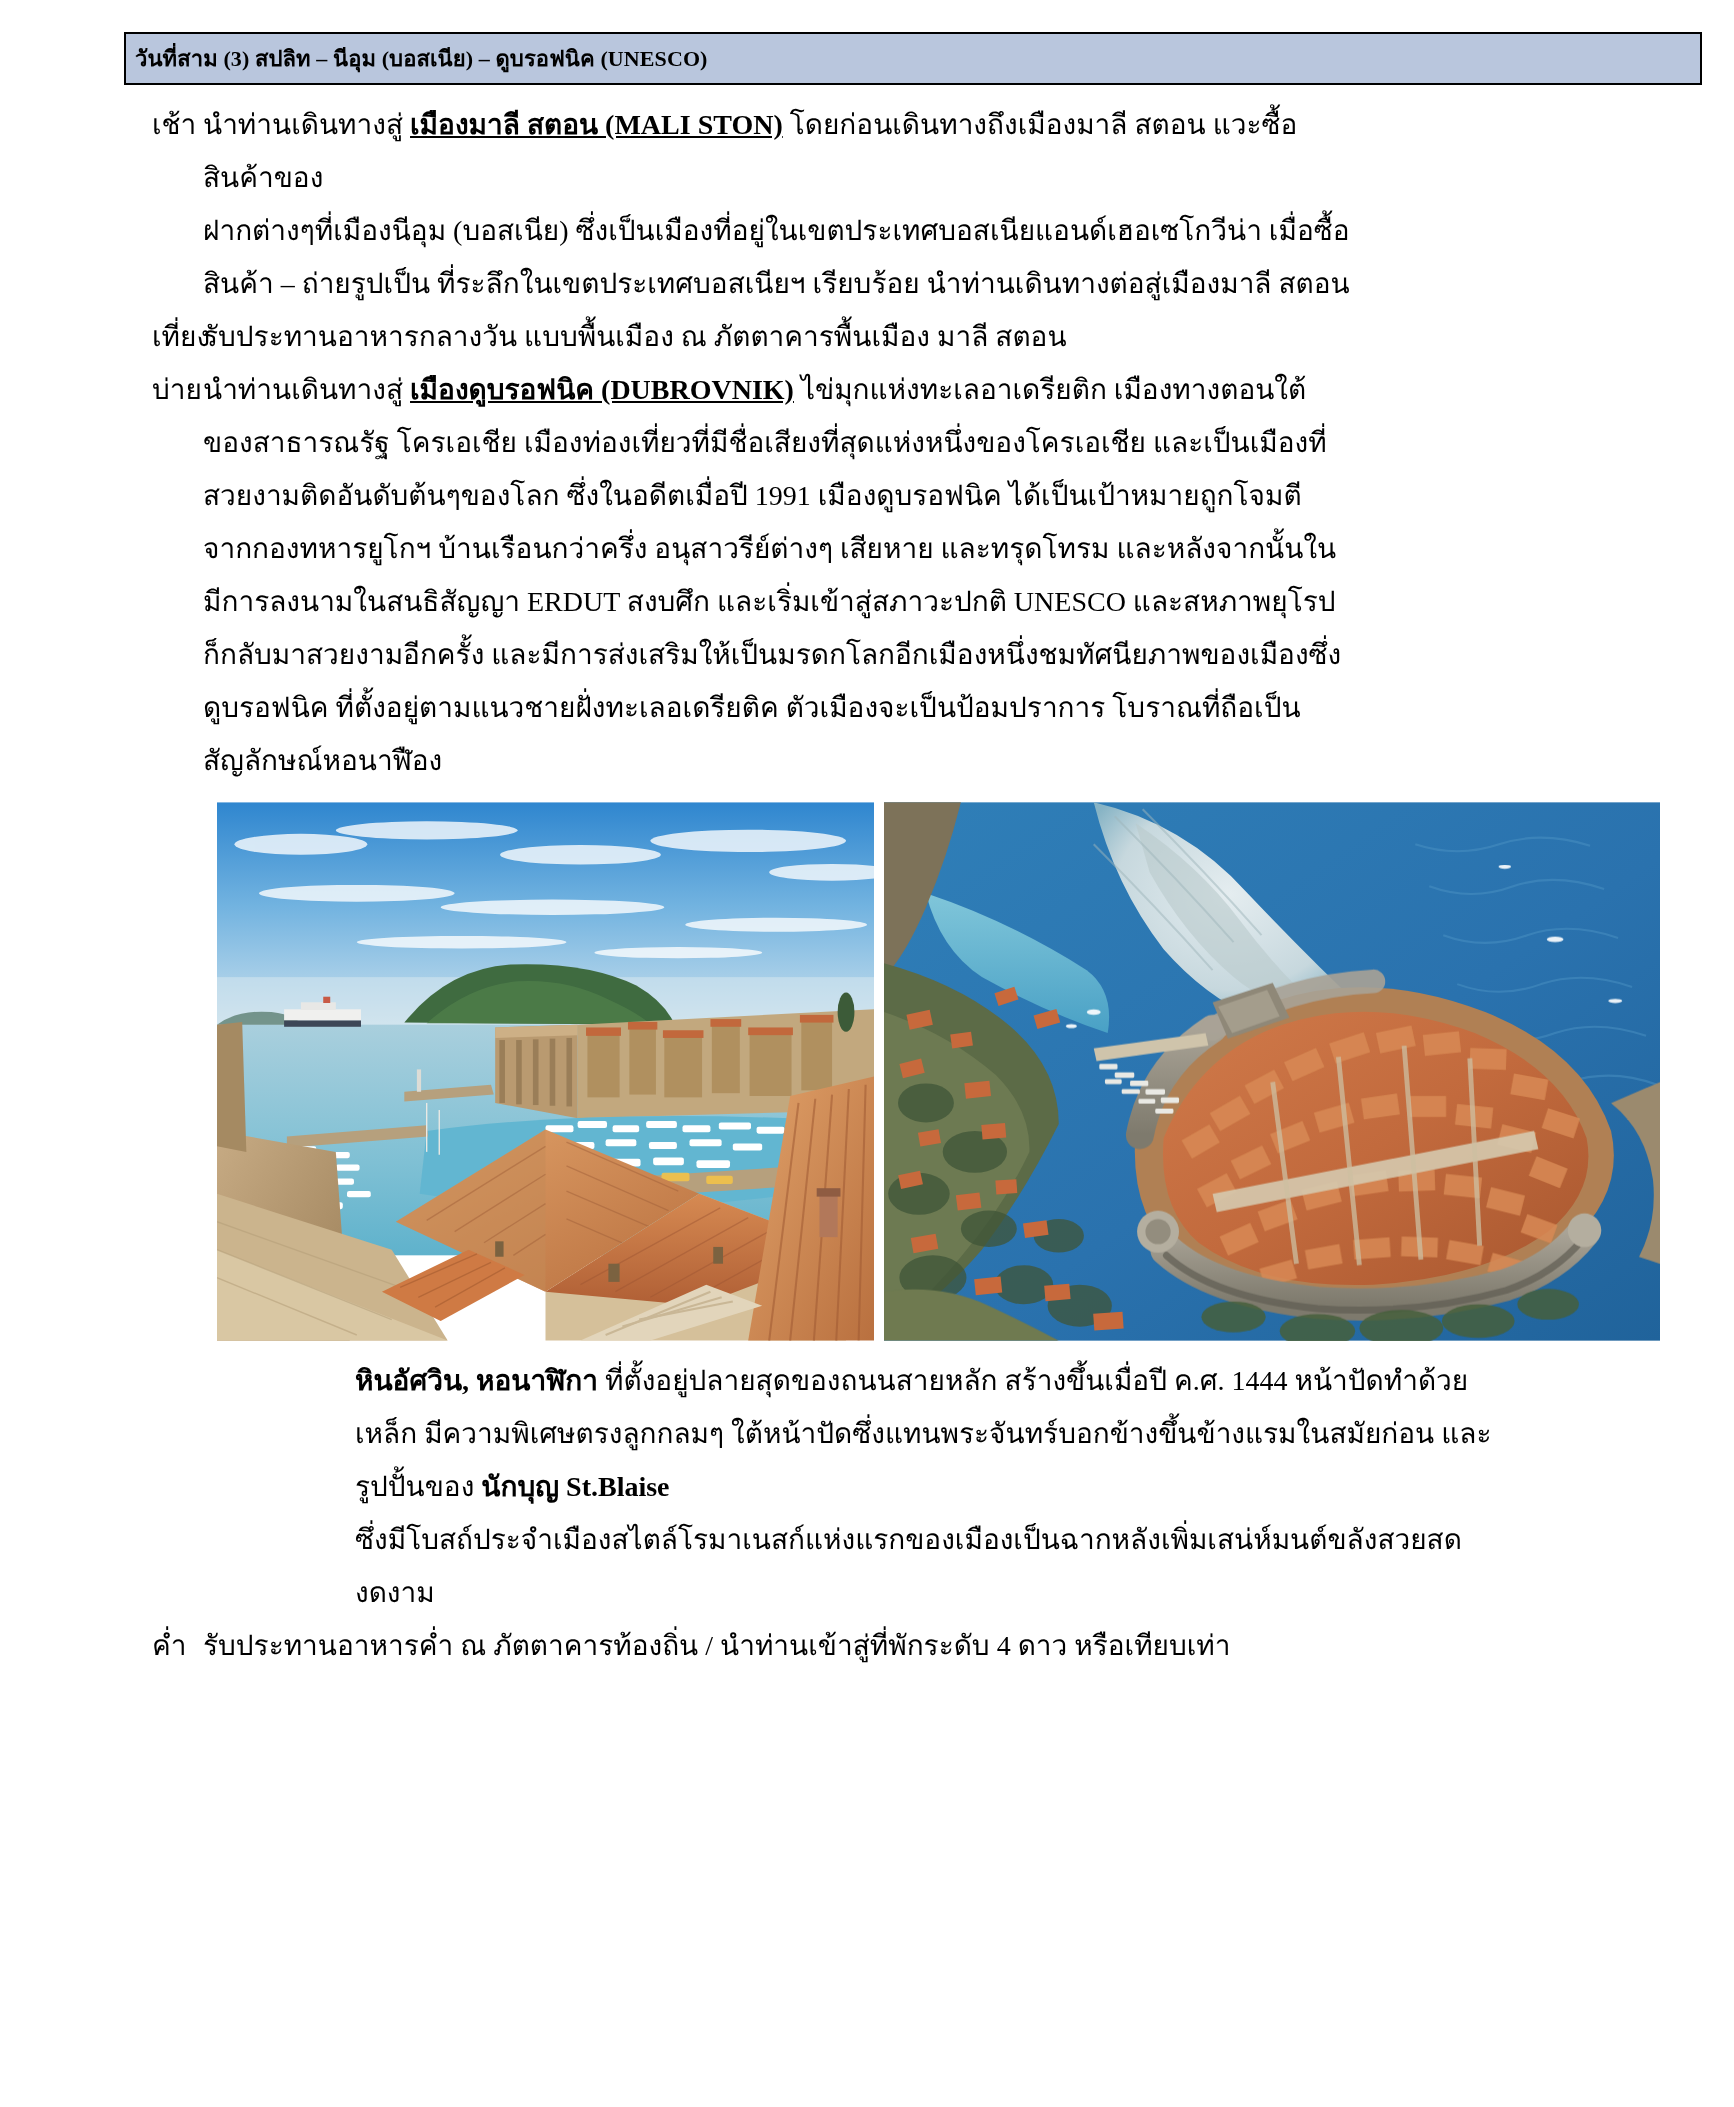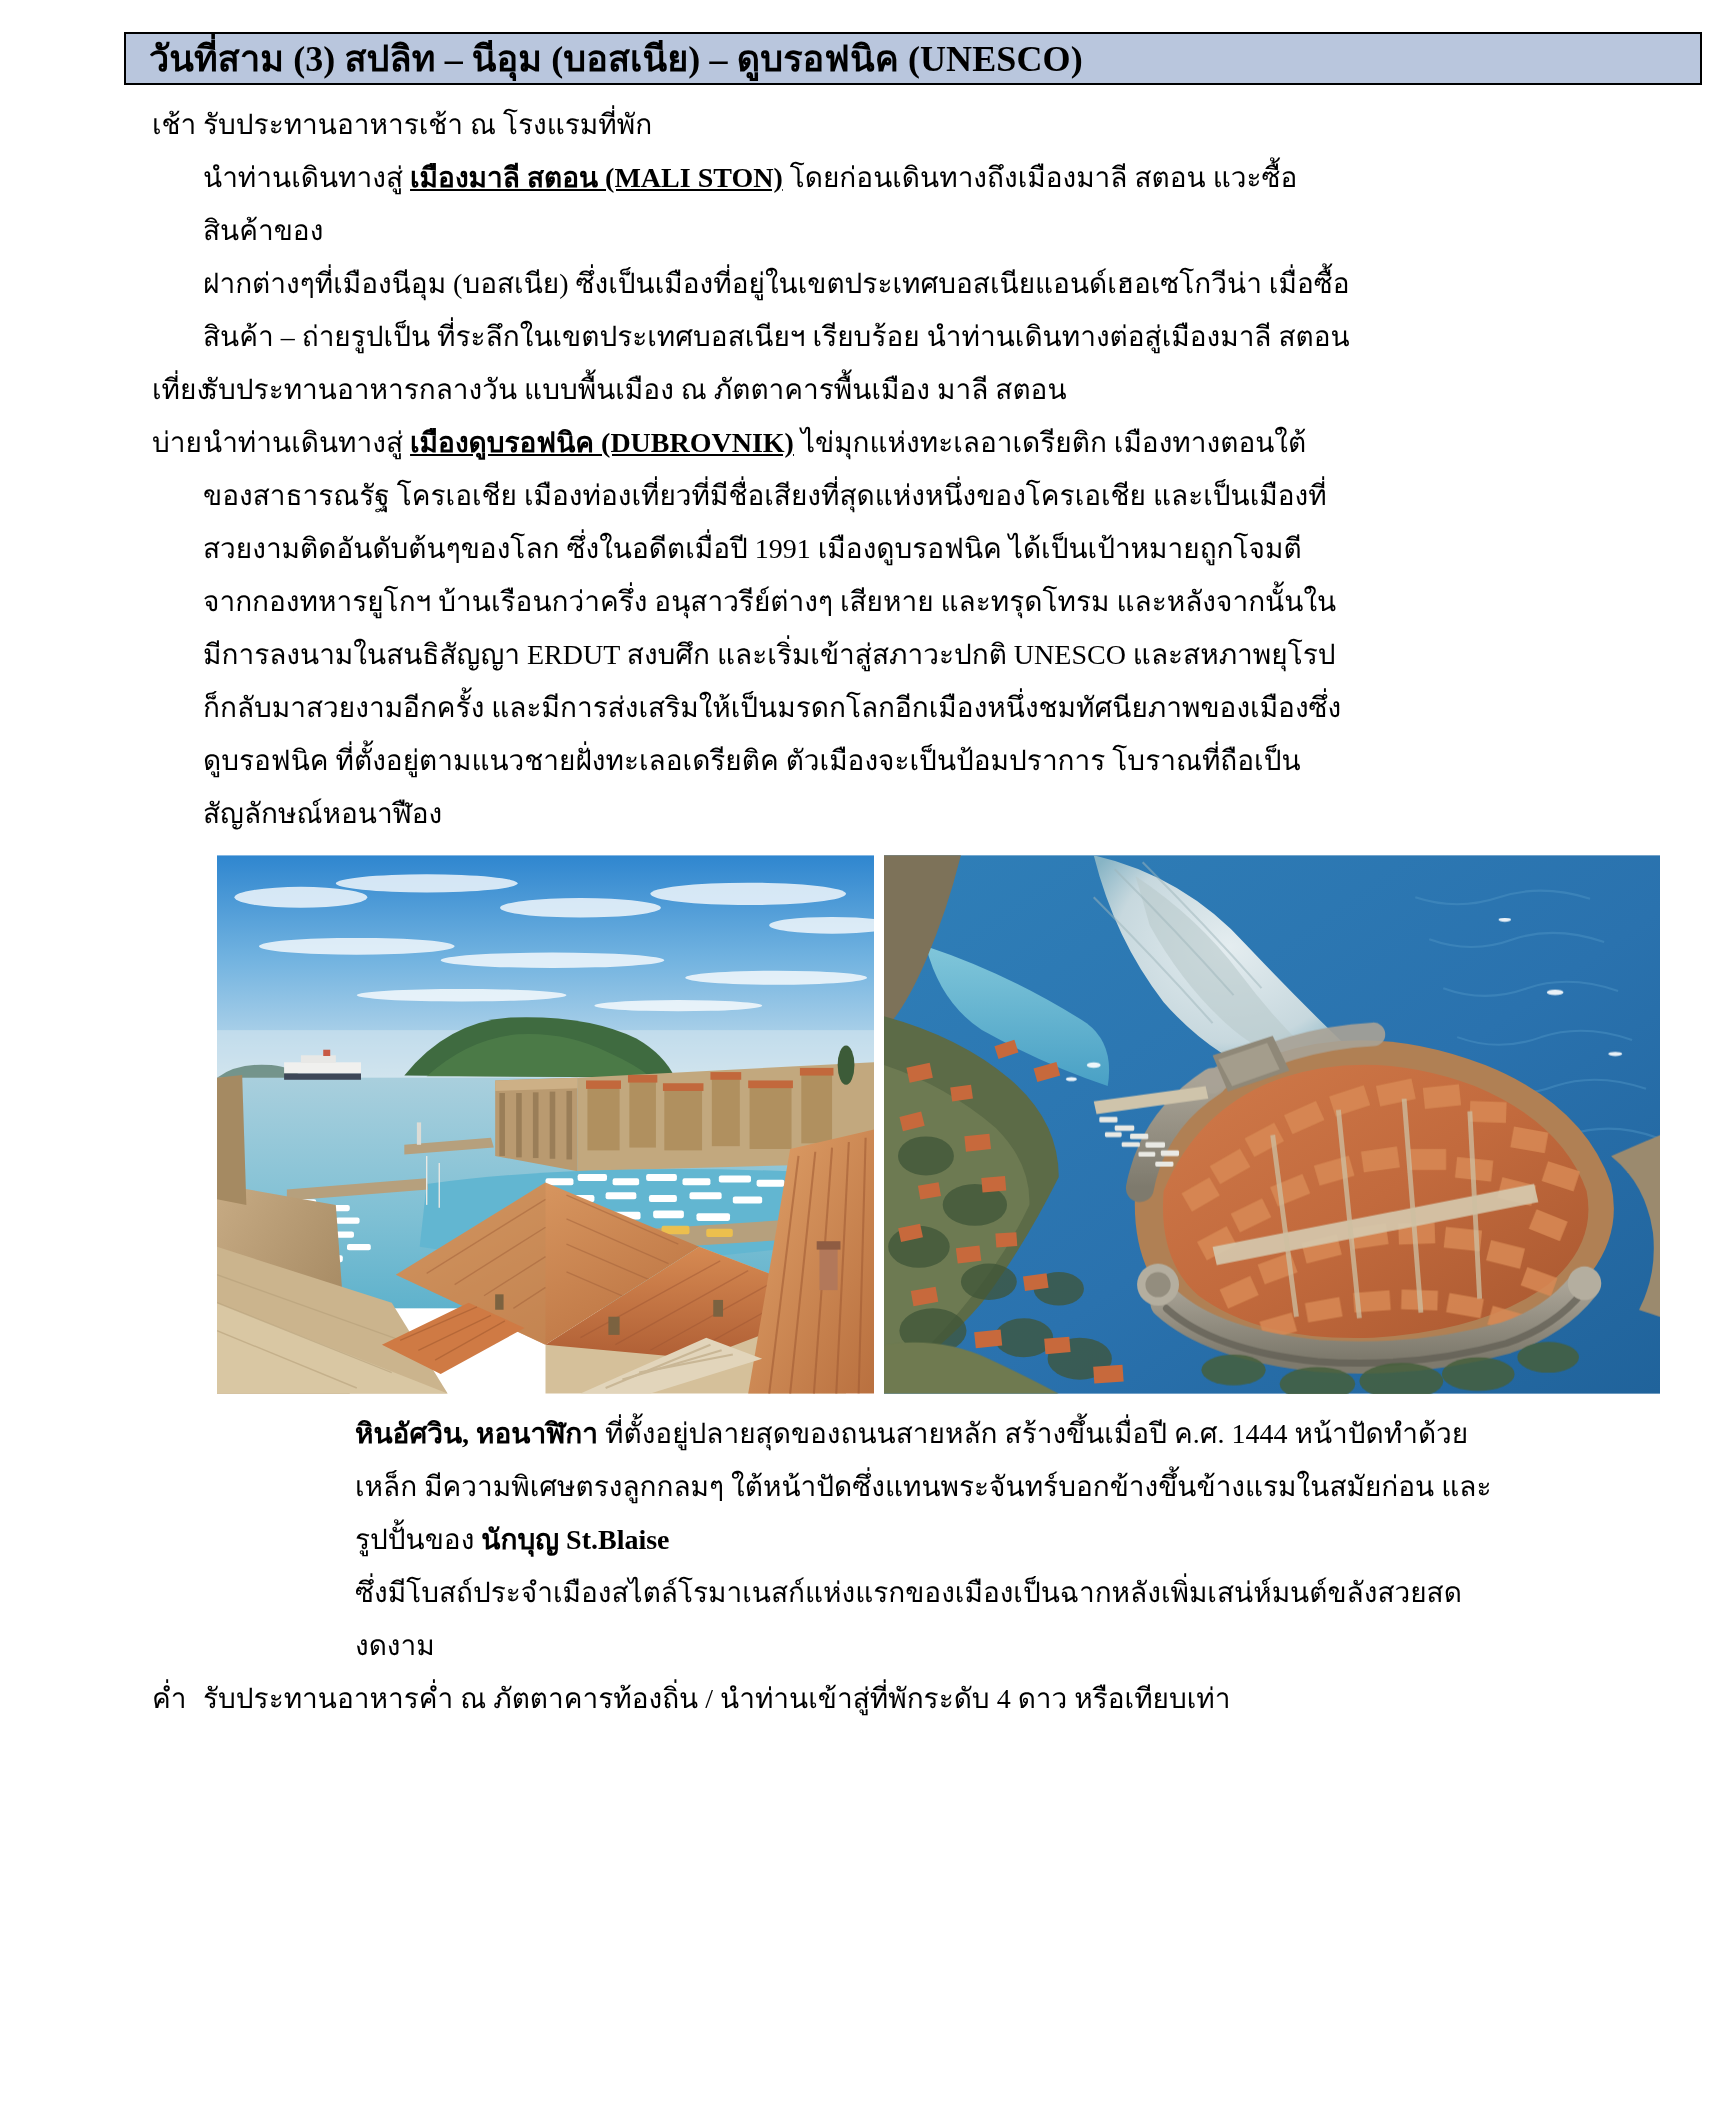--- a/index.html
+++ b/index.html
@@ -29,24 +29,24 @@
     top: 32px;
     width: 1578px;
     height: 53px;
     background: #b9c6dd;
     border: 2.1px solid #000000;
     box-sizing: border-box;
     display: flex;
     align-items: center;
   }
   .header-title {
-    font-size: 36px;
+    font-size: 22px;
     font-weight: bold;
     letter-spacing: 0.1px;
-    padding-left: 23px;
+    padding-left: 9px;
     white-space: nowrap;
     line-height: 1;
   }
 
   
   .content {
     position: absolute;
     left: 0;
     top: 98px;
     width: 1735px;
@@ -111,21 +111,20 @@
 
   <div class="header-bar">
     <div class="header-title">วันที่สาม  (3)   สปลิท – นีอุม (บอสเนีย) – ดูบรอฟนิค (UNESCO)</div>
   </div>
 
   <div class="content">
 
     <div class="row">
       <div class="label-col">เช้า</div>
       <div class="text-col">
-        <p class="line">รับประทานอาหารเช้า ณ  โรงแรมที่พัก</p>
         <p class="line"><span>นำท่านเดินทางสู่ </span><span class="bu">เมืองมาลี สตอน (MALI STON)</span><span> โดยก่อนเดินทางถึงเมืองมาลี สตอน แวะซื้อ</span></p>
         <p class="line">สินค้าของ</p>
         <p class="line">ฝากต่างๆที่เมืองนีอุม (บอสเนีย) ซึ่งเป็นเมืองที่อยู่ในเขตประเทศบอสเนียแอนด์เฮอเซโกวีน่า เมื่อซื้อ</p>
         <p class="line">สินค้า – ถ่ายรูปเป็น ที่ระลึกในเขตประเทศบอสเนียฯ เรียบร้อย นำท่านเดินทางต่อสู่เมืองมาลี สตอน</p>
       </div>
     </div>
 
     <div class="row">
       <div class="label-col">เที่ยง</div>
       <div class="text-col">

